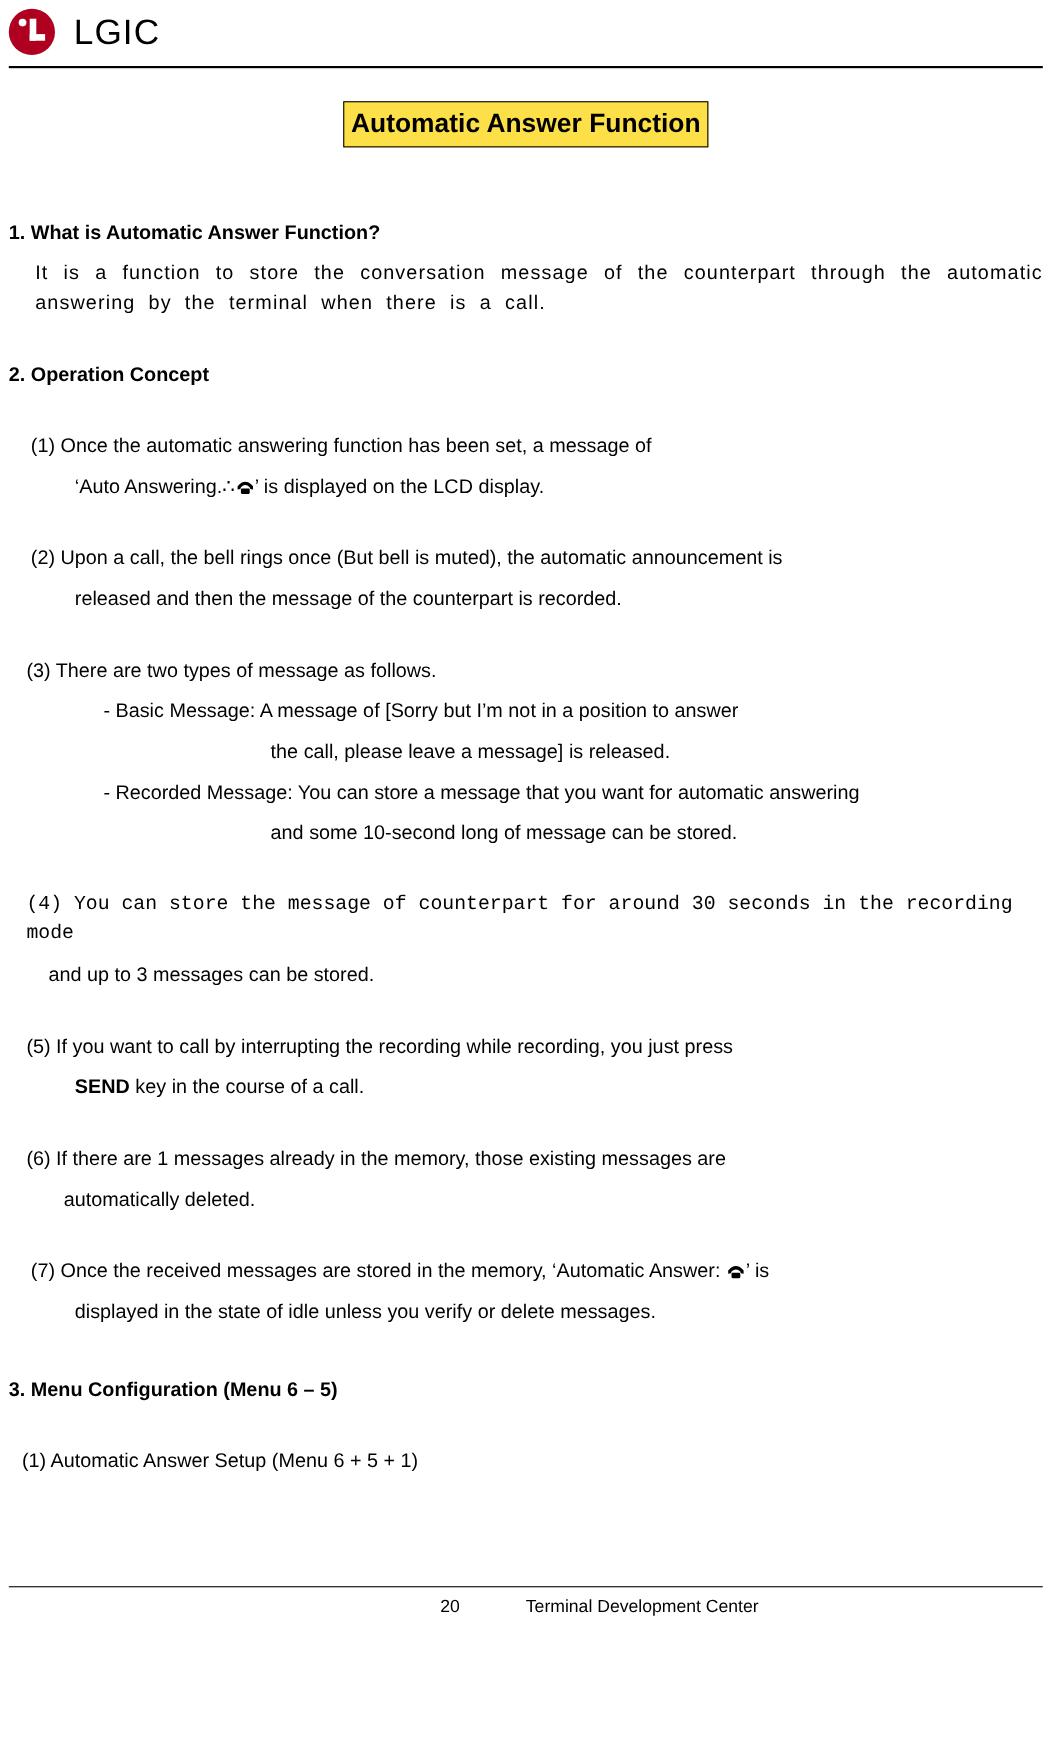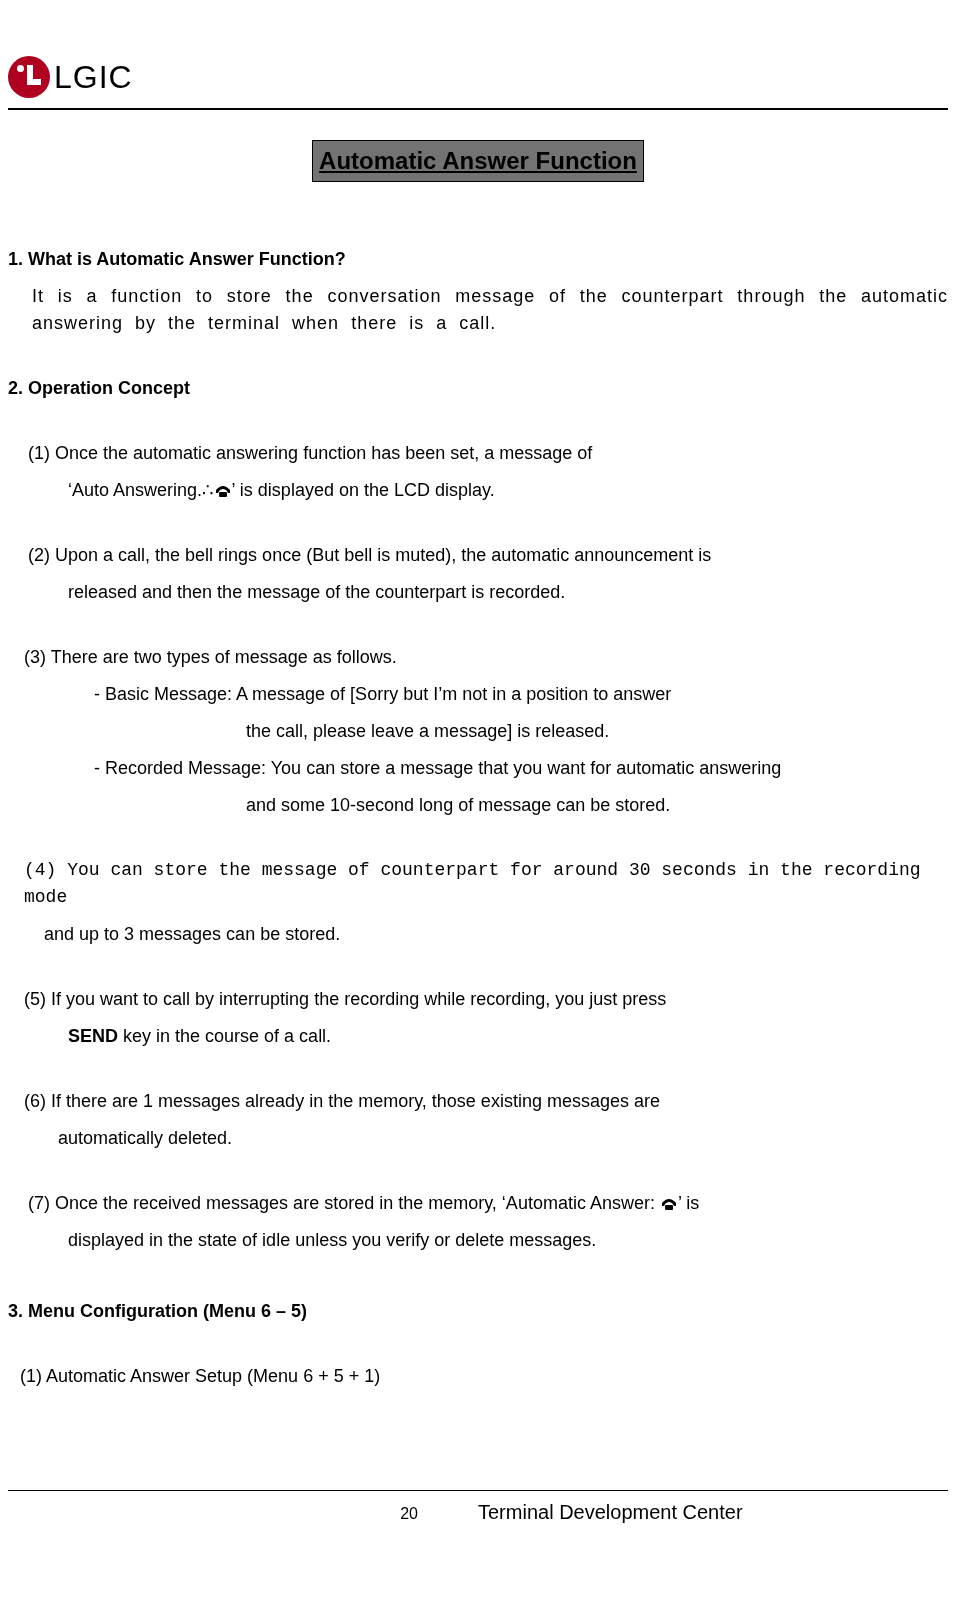--- a/index.html
+++ b/index.html
@@ -1,46 +1,46 @@
 <!DOCTYPE html>
 <html><head>
 <meta charset="utf-8">
 <style>
   html,body{margin:0;padding:0;background:#fff;color:#000;}
   body{font-family:Arial,Helvetica,sans-serif;font-size:18px;line-height:1.5;width:956px;}
   .page{padding:8px 8px 24px 8px;box-sizing:border-box;}
   
-  .logo-row{display:flex;align-items:flex-start;gap:4px;padding-bottom:10px;margin-top:48px;}
+  .logo-row{display:flex;align-items:flex-start;gap:17px;padding-bottom:10px;}
   .logo-badge{position:relative;width:42px;height:42px;border-radius:50%;background:#b00020;flex:0 0 auto;}
   .logo-badge .eye{position:absolute;top:9px;left:9px;width:7px;height:7px;background:#fff;border-radius:50%;}
   .logo-badge .l{position:absolute;top:9px;left:19px;width:6px;height:20px;background:#fff;}
   .logo-badge .l::after{content:"";position:absolute;bottom:0;left:0;width:14px;height:6px;background:#fff;}
   .logo-text{font-size:32px;font-weight:normal;letter-spacing:1px;line-height:42px;}
   .hr{border:none;border-top:2px solid #000;margin:0 0 30px 0;}
   
   .title-wrap{text-align:center;margin-bottom:64px;}
-  .title{display:inline-block;background:#737373;border:1.5px solid #000;padding:2px 6px;font-size:24px;font-weight:bold;text-decoration:underline;}
+  .title{display:inline-block;background:#fde047;border:1.5px solid #000;padding:2px 6px;font-size:24px;font-weight:bold;}
   
   .sec{font-weight:bold;margin:0 0 10px 0;}
   .p{margin:0 0 10px 24px;}
   .justify{text-align:justify;text-justify:inter-word;letter-spacing:1px;word-spacing:6px;}
   .item{margin:0 0 10px 20px;}
   .item-cont{margin:0 0 10px 60px;}
   .sub{margin:0 0 10px 86px;}
   .sub-cont{margin:0 0 10px 238px;}
   .gap{height:28px;}
   .gap-lg{height:34px;}
   .bold{font-weight:bold;}
   
   .phone-icon{display:inline-block;vertical-align:-2px;}
   
   .ftr-hr{border:none;border-top:1.5px solid #000;margin:100px 0 6px 0;}
   .ftr{display:flex;align-items:baseline;}
   .pgnum{width:50%;text-align:right;font-size:16px;padding-right:60px;box-sizing:border-box;}
-  .ftxt{font-size:20px;white-space:nowrap;}
+  .ftxt{font-size:16px;white-space:nowrap;}
 </style>
 </head>
 <body>
 
 <div class="page">
 
   <div class="logo-row">
     <div class="logo-badge">
       <span class="eye"></span>
         <span class="l"></span>

